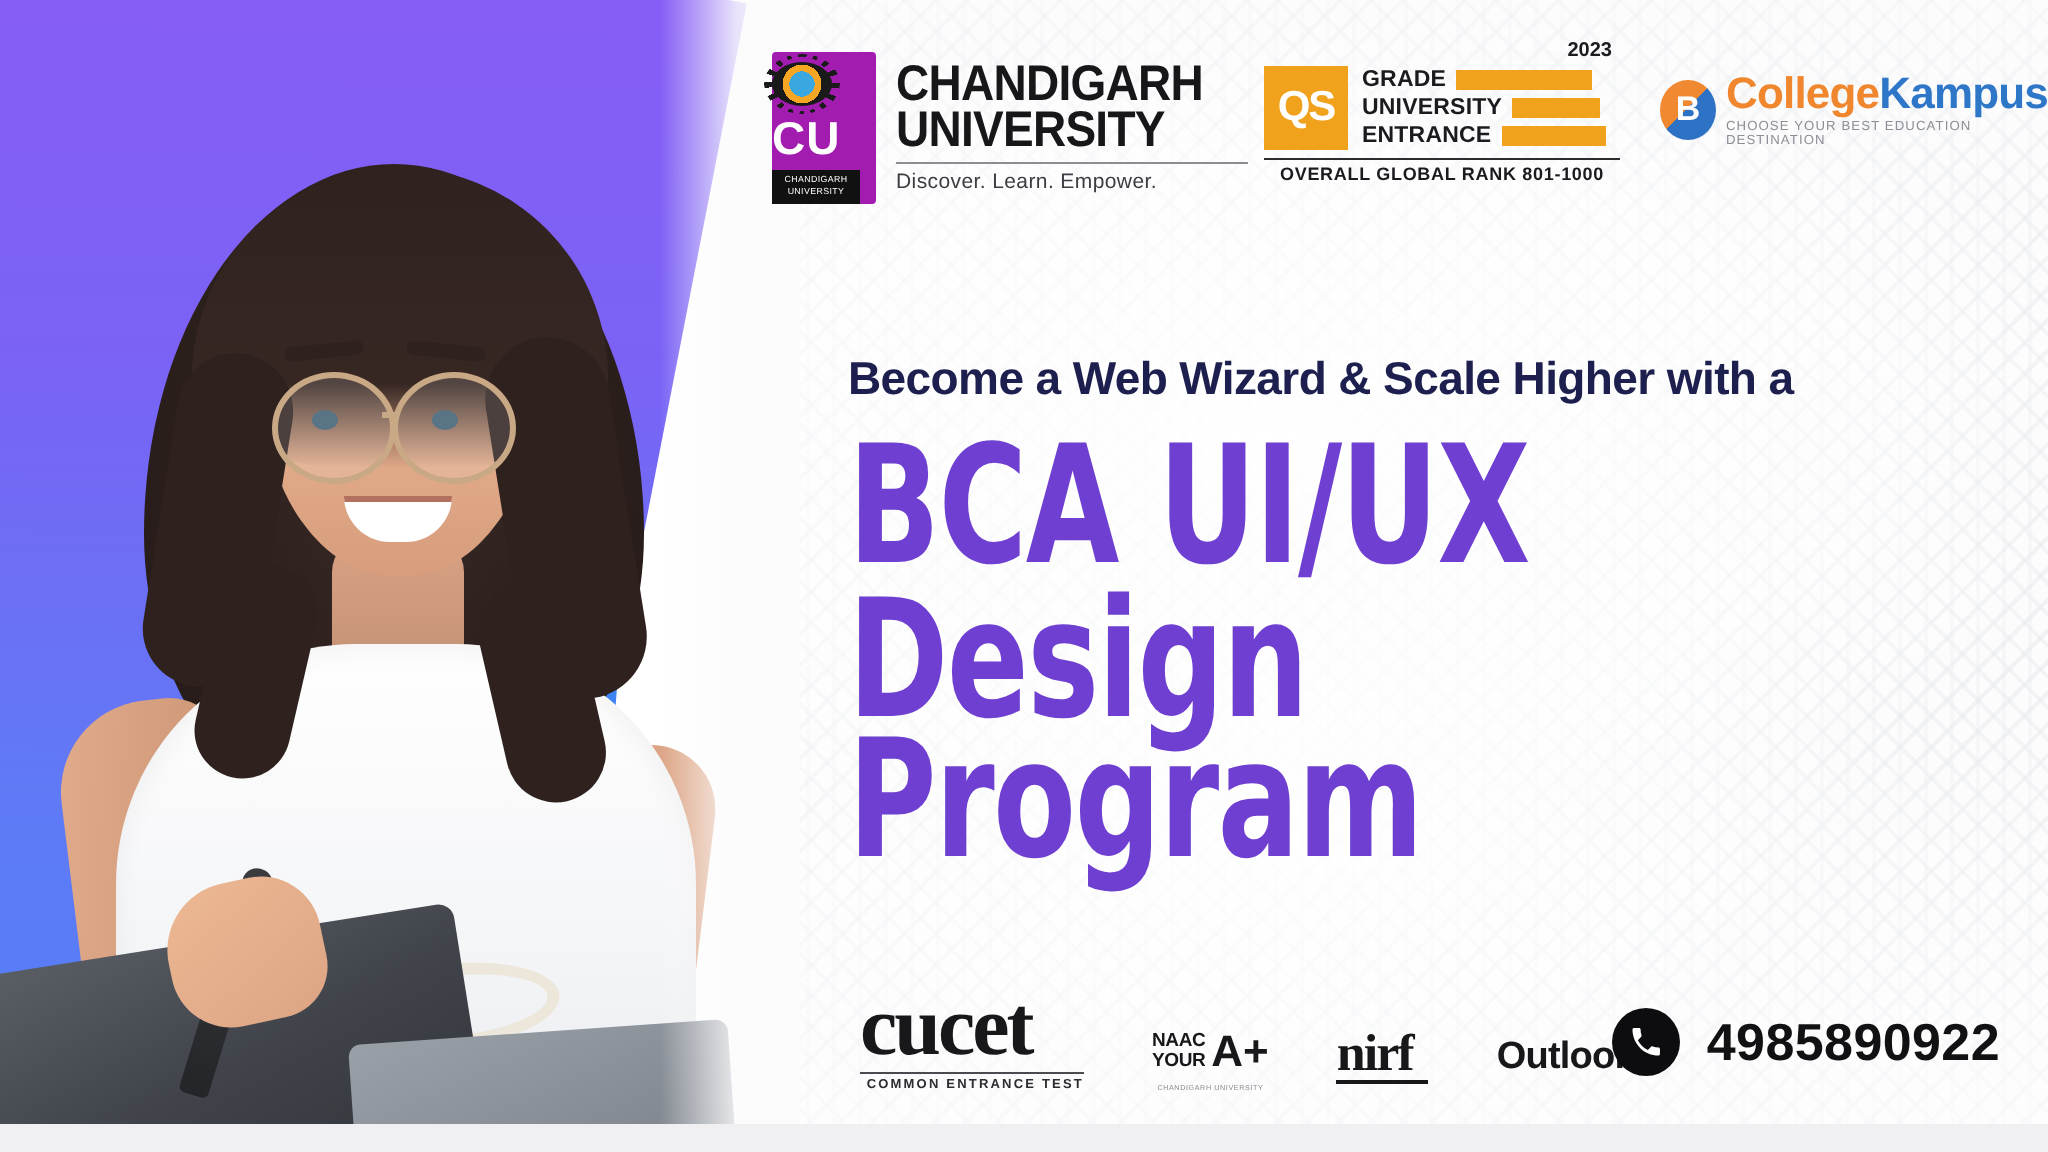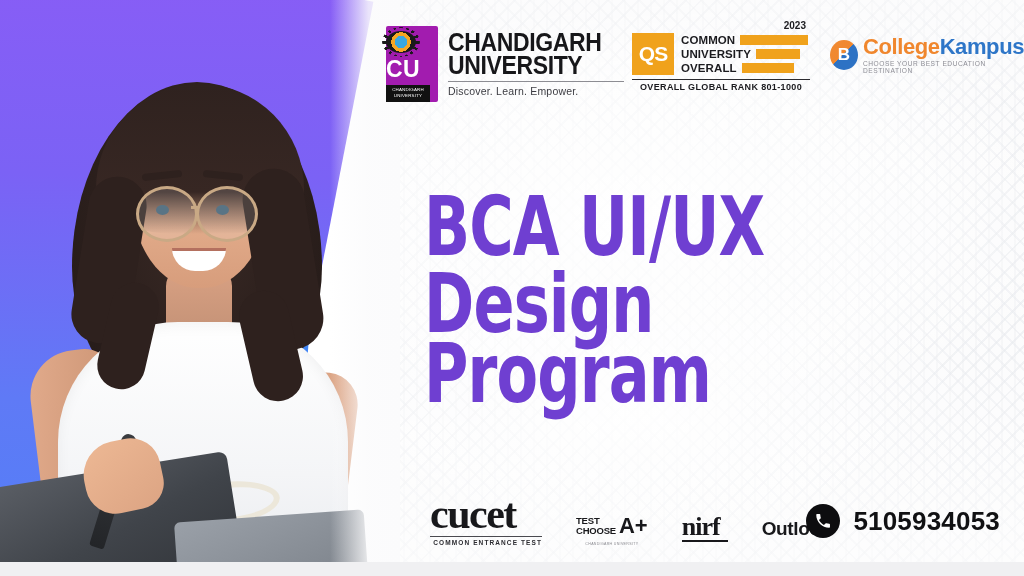--- a/index.html
+++ b/index.html
@@ -328,29 +328,29 @@
         <div class="cu-tag">Discover. Learn. Empower.</div>
       </div>
     </div>
 
     <div class="qs-logo">
       <div class="qs-year">2023</div>
       <div class="qs-body">
         <div class="qs-badge">QS</div>
         <div class="qs-lines">
           <div class="qs-line">
-            <span class="qs-word">COMMON</span>
+            <span class="qs-word">GRADE</span>
             <span class="qs-bar" style="width:68px"></span>
           </div>
           <div class="qs-line">
             <span class="qs-word">UNIVERSITY</span>
             <span class="qs-bar" style="width:44px"></span>
           </div>
           <div class="qs-line">
-            <span class="qs-word">OVERALL</span>
+            <span class="qs-word">ENTRANCE</span>
             <span class="qs-bar" style="width:52px"></span>
           </div>
         </div>
       </div>
       <div class="qs-rule"></div>
       <div class="qs-overall">OVERALL GLOBAL RANK 801-1000</div>
     </div>
 
     <div class="ck-logo">
       <div class="ck-mark"></div>
@@ -358,42 +358,43 @@
         <div class="ck-top">
           <span class="ck-c">College</span><span class="ck-k">Kampus</span>
         </div>
         <div class="ck-tag">CHOOSE YOUR BEST EDUCATION DESTINATION</div>
       </div>
     </div>
 
   </div>
 
   <div class="headline">
+    <div class="kicker">Become a Web Wizard &amp; Scale Higher with a</div>
     <div class="h-big">
       <div class="h-line1">BCA UI/UX</div>
       <div class="h-line2">
         <span>Design</span>
         <span class="h-thin">Program</span>
       </div>
     </div>
   </div>
 
   <div class="accred">
 
     <div class="cucet">
       <div class="cucet-word">cucet</div>
       <div class="cucet-rule"></div>
       <div class="cucet-sub">COMMON ENTRANCE TEST</div>
     </div>
 
     <div class="naac-wrap">
       <div class="naac">
         <div class="naac-l">
-          <span>TEST</span>
-          <span>CHOOSE</span>
+          <span>NAAC</span>
+          <span>YOUR</span>
         </div>
         <div class="naac-a">A+</div>
       </div>
       <div class="naac-foot">CHANDIGARH UNIVERSITY</div>
     </div>
 
     <div class="nirf">
       <div class="nirf-word">nirf</div>
       <div class="nirf-rule"></div>
     </div>
@@ -401,18 +402,18 @@
     <div class="outlook">Outlook</div>
 
   </div>
 
   <div class="phone">
     <div class="phone-circle">
       <svg viewBox="0 0 24 24" aria-hidden="true">
         <path d="M6.6 10.8c1.4 2.8 3.8 5.1 6.6 6.6l2.2-2.2c.3-.3.7-.4 1.1-.2 1.2.4 2.5.6 3.8.6.6 0 1 .4 1 1V20c0 .6-.4 1-1 1C10.8 21 3 13.2 3 3.6c0-.6.4-1 1-1H7.4c.6 0 1 .4 1 1 0 1.3.2 2.6.6 3.8.1.4 0 .8-.2 1.1l-2.2 2.3z"></path>
       </svg>
     </div>
-    <div class="phone-num">5105934053</div>
+    <div class="phone-num">4985890922</div>
   </div>
 
   <div class="bottom-strip"></div>
 
 </div>
 
 </body></html>

